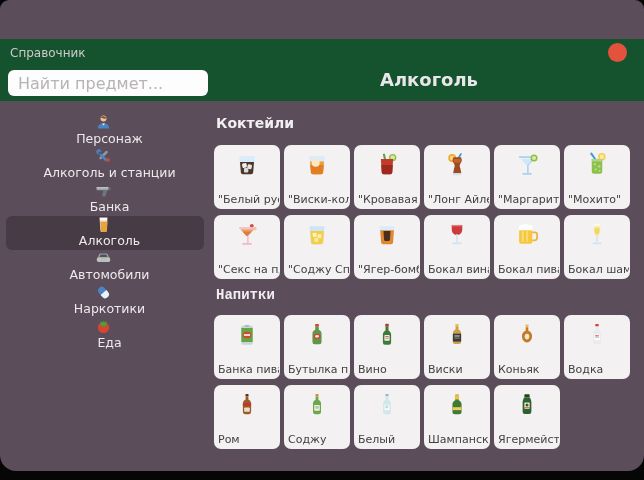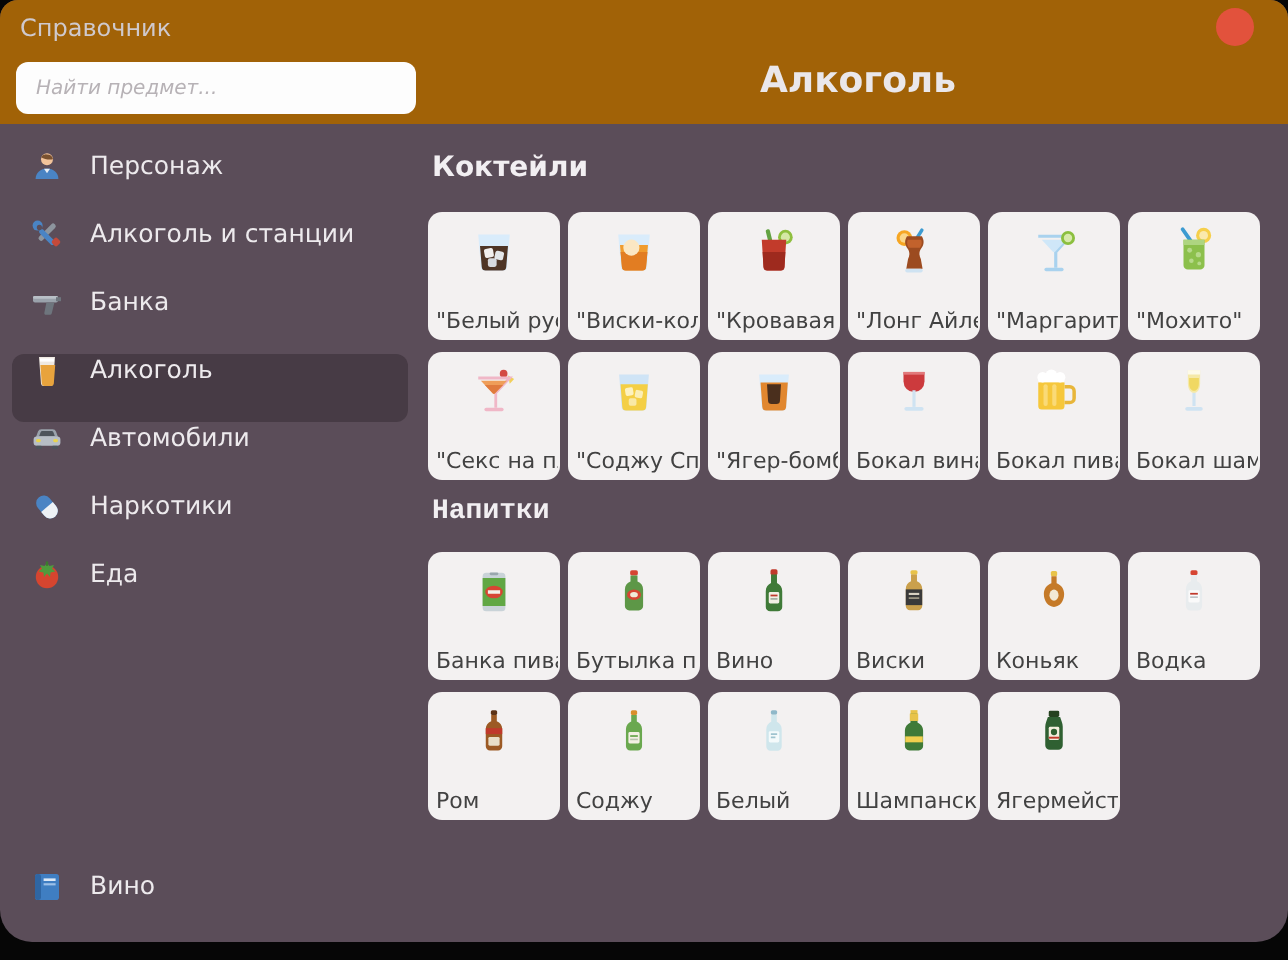--- a/index.html
+++ b/index.html
@@ -1,34 +1,34 @@
 <!DOCTYPE html>
 <html><head>
 <meta charset="utf-8">
 <style>
   html,body{margin:0;padding:0;background:#060606;width:644px;height:480px;overflow:hidden;
     font-family:"DejaVu Sans","Liberation Sans",sans-serif;cursor:default;}
   .window{position:absolute;left:0;top:0;width:644px;height:471px;background:#5b4d59;
     border-radius:9px 9px 16px 16px;overflow:hidden;}
   
-  .header{position:relative;height:62px;background:#a16207;}
+  .header{position:relative;height:62px;background:#14532d;margin-top:39px;}
   .app-title{position:absolute;left:10px;top:7px;font-size:12px;color:#cfc9cd;}
   .search-input{position:absolute;left:8px;top:31px;width:200px;height:26px;box-sizing:border-box;
-    border:none;outline:none;border-radius:6px;background:#fdfdfd;padding:0 10px;font-size:10px;
-    color:#555;font-family:inherit;font-style:italic;}
+    border:none;outline:none;border-radius:6px;background:#fdfdfd;padding:0 10px;font-size:16px;
+    color:#555;font-family:inherit;}
   .search-input::placeholder{color:#b7b2b6;}
   .page-title{position:absolute;left:214px;right:0;top:30px;text-align:center;font-size:18px;
     font-weight:bold;color:#eae7ea;}
   .close-btn{position:absolute;right:17px;top:4px;width:19px;height:19px;border-radius:50%;
     background:#e2523c;}
   
   .main{display:flex;height:409px;}
   .sidebar{width:210px;box-sizing:border-box;display:flex;flex-direction:column;padding-top:13px;flex:none;}
-  .side-item{display:flex;align-items:flex-start;height:34px;margin:0 6px;padding-left:9px;
-    border-radius:6px;color:#edeaed;font-size:12.5px;}
+  .side-item{display:flex;align-items:center;height:34px;margin:0 6px;padding-left:9px;
+    border-radius:6px;color:#edeaed;font-size:12.5px;flex-direction:column;}
   .side-item.selected{background:#473b45;}
   .s-icon{width:17px;height:17px;margin-right:13px;flex:none;display:inline-flex;}
   .sidebar-spacer{flex:1;}
   .side-item.footer{margin-bottom:2px;}
   
   .content{flex:1;padding:14px 14px 0 4px;box-sizing:border-box;}
   .section-title{margin:0 0 14px 2px;font-size:14px;font-weight:bold;color:#f2eff2;}
   .section-title.later{margin-top:8px;margin-bottom:12px;font-family:Liberation Mono, monospace;}
   .grid{display:flex;flex-wrap:wrap;gap:6px 4px;}
   .card{position:relative;width:66px;height:64px;background:#f3f1f1;border-radius:7px;flex:none;}

